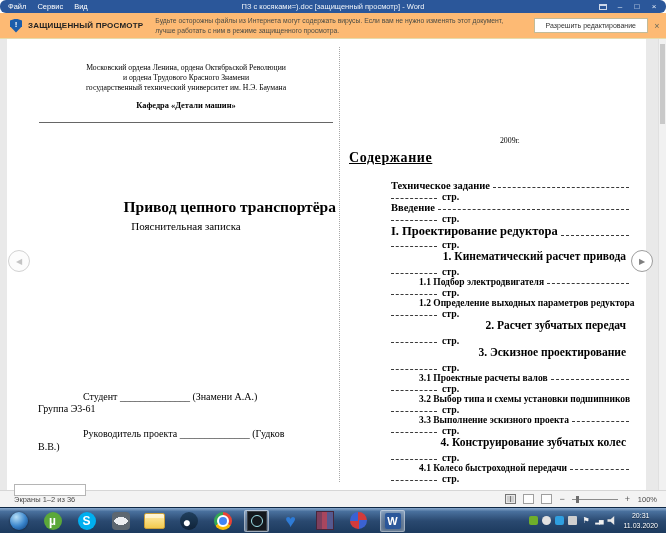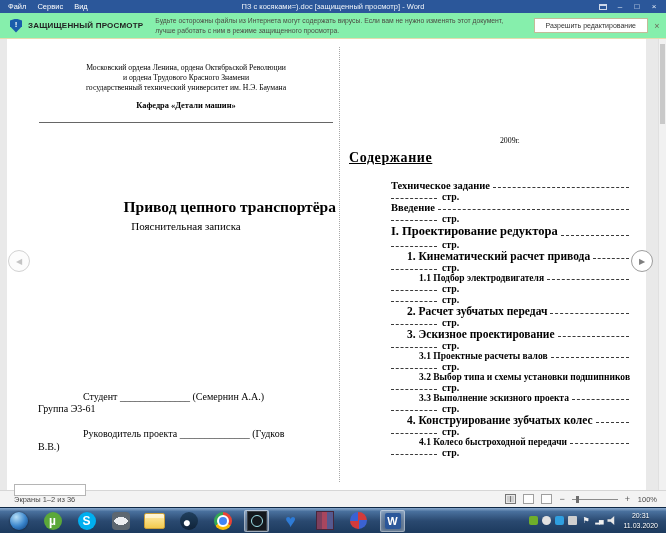--- a/index.html
+++ b/index.html
@@ -1,30 +1,30 @@
 <!DOCTYPE html>
 <html><head>
 <meta charset="utf-8">
 <style>
   * { box-sizing: border-box; margin: 0; padding: 0; }
   html,body { width:666px; height:533px; }
   body { font-family:"Liberation Sans","DejaVu Sans",sans-serif; background:#fff; overflow:hidden; }
   .app { position:relative; width:666px; height:533px; overflow:hidden; }
 
   
-  .titlebar { position:absolute; top:0; left:0; right:0; height:13px; background:#2b579a; color:#fff; display:flex; align-items:center; }
+  .titlebar { position:absolute; top:0; left:0; right:0; height:13px; background:#2b579a; color:#fff; display:flex; align-items:center;border-radius:6px; }
   .menu { display:flex; gap:11px; padding-left:8px; font-size:7.5px; z-index:2; }
   .menu span { cursor:default; }
   .title-text { position:absolute; left:0; right:0; text-align:center; font-size:7.5px; color:#f0f4fa; }
   .win-controls { margin-left:auto; display:flex; align-items:center; gap:3px; padding-right:5px; z-index:2; }
   .win-btn { width:14px; height:11px; display:flex; align-items:center; justify-content:center; font-size:8px; color:#e8eef8; line-height:1; }
   .win-ribbon { width:8px; height:6px; border:1px solid #cdd8ea; border-top-width:2px; }
 
   
-  .banner { position:absolute; top:13px; left:0; right:0; height:26px; background:#86efac; border-bottom:1px solid #e6dcae; display:flex; align-items:center; }
+  .banner { position:absolute; top:13px; left:0; right:0; height:26px; background:#fdba74; border-bottom:1px solid #e6dcae; display:flex; align-items:center; }
   .shield { width:12px; height:14px; margin-left:10px; background:#1a5dab; clip-path:polygon(50% 0,100% 14%,100% 55%,50% 100%,0 55%,0 14%); position:relative; flex:none; }
   .shield::after { content:"!"; position:absolute; left:0; right:0; top:1px; text-align:center; color:#fff; font-size:8px; font-weight:bold; }
   .banner-label { font-weight:bold; font-size:8px; color:#222; margin-left:6px; white-space:nowrap; letter-spacing:.2px; }
   .banner-msg { font-size:6.8px; color:#4c4c44; margin-left:12px; width:358px; line-height:1.4; }
   .banner-btn { margin-left:auto; background:#fff; border:1px solid #c2bb98; font-size:7px; color:#333; padding:3px 11px; white-space:nowrap; cursor:pointer; }
   .banner-close { width:18px; text-align:center; font-size:9px; color:#6a6a5a; cursor:pointer; }
 
   
   .docarea { position:absolute; top:39px; left:0; right:0; height:451px; background:#fff; }
   .gutter-l { position:absolute; left:0; top:0; bottom:0; width:7px; background:#e9e9e9; }
@@ -49,21 +49,21 @@
 
   .year { position:absolute; top:97px; left:0; width:58%; text-align:right; font-size:7.8px; }
   .toc-heading { position:absolute; top:111px; left:2px; font-size:14px; font-weight:bold; text-decoration:underline; letter-spacing:.6px; }
   .toc-list { position:absolute; top:141px; left:2px; right:16px;margin-left:42px; }
   .toc-l1 { display:flex; align-items:flex-end; }
   .toc-label { white-space:nowrap; font-weight:bold; padding-right:3px; }
   .toc-dash { flex:1; border-bottom:1px dashed #3a3a3a; margin-bottom:3px; }
   .toc-l2 { display:flex; align-items:flex-end; font-size:9.8px; font-weight:bold; height:11px; }
   .toc-dash2 { width:46px; border-bottom:1px dashed #3a3a3a; margin-bottom:3px; }
   .toc-page { padding-left:5px; }
-  .lvl1 .toc-l1 { padding-left:16px; }
+  .lvl1 .toc-l1 { padding-left:16px;flex-direction:column; }
   .lvl2 .toc-l1 { padding-left:28px; }
   .t-main .toc-label { font-size:10.5px; }
   .t-chapter .toc-label { font-size:12.5px; }
   .t-section .toc-label { font-size:11.5px; }
   .t-sub .toc-label { font-size:9.5px; }
 
   .nav-btn { position:absolute; width:22px; height:22px; border-radius:50%; display:flex; align-items:center; justify-content:center; font-size:8px; cursor:pointer; }
   .nav-left { left:8px; top:211px; border:1px solid #d2d2d2; color:#c4c4c4; background:#fcfcfc; }
   .nav-right { right:13px; top:211px; border:1px solid #9d9d9d; color:#7e7e7e; background:#fff; }
 
@@ -153,21 +153,21 @@
       <div class="uni">
         <div>Московский ордена Ленина, ордена Октябрьской Революции</div>
         <div>и ордена Трудового Красного Знамени</div>
         <div>государственный технический университет им. Н.Э. Баумана</div>
       </div>
       <div class="dept">Кафедра «Детали машин»</div>
       <div class="hrline"></div>
       <div class="doc-title">Привод цепного транспортёра</div>
       <div class="doc-subtitle">Пояснительная записка</div>
       <div class="signatures">
-        <div class="sig-indent">Студент ______________ (Семернин А.А.)</div>
+        <div class="sig-indent">Студент ______________ (Знамени А.А.)</div>
         <div>Группа Э3-61</div>
         <div class="sig-gap"></div>
         <div class="sig-indent">Руководитель проекта ______________ (Гудков</div>
         <div>В.В.)</div>
       </div>
     </div>
 
     <div class="page page-right">
       <div class="year">2009г.</div>
       <div class="toc-heading">Содержание</div>
@@ -216,20 +216,24 @@
             <div class="toc-l1">
               <span class="toc-label">1.1 Подбор электродвигателя</span>
               <span class="toc-dash"></span>
             </div>
             <div class="toc-l2">
               <span class="toc-dash2"></span>
               <span class="toc-page">стр.</span>
             </div>
           </div>
           <div class="toc-entry lvl2 t-sub">
+            <div class="toc-l1">
+              <span class="toc-label">1.2 Определение выходных параметров редуктора</span>
+              <span class="toc-dash"></span>
+            </div>
             <div class="toc-l2">
               <span class="toc-dash2"></span>
               <span class="toc-page">стр.</span>
             </div>
           </div>
           <div class="toc-entry lvl1 t-section">
             <div class="toc-l1">
               <span class="toc-label">2. Расчет зубчатых передач</span>
               <span class="toc-dash"></span>
             </div>

